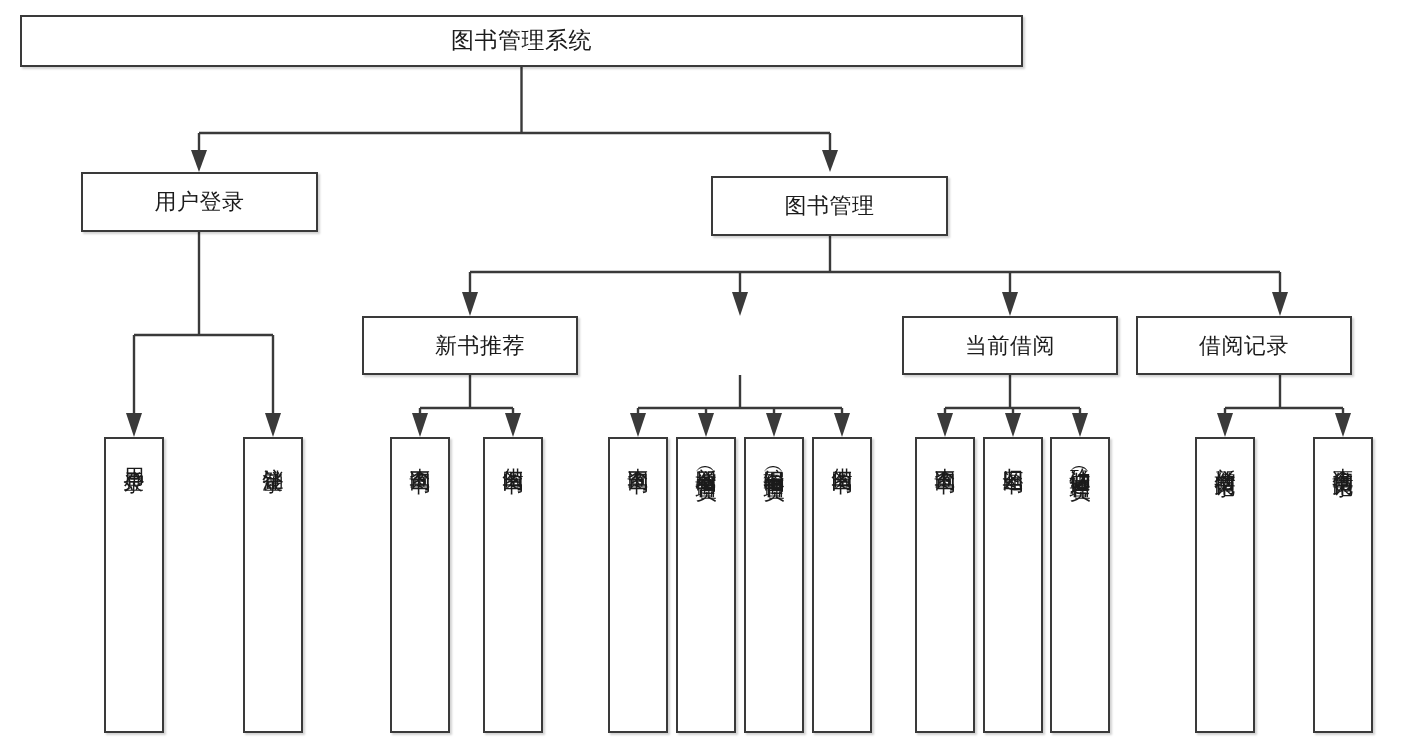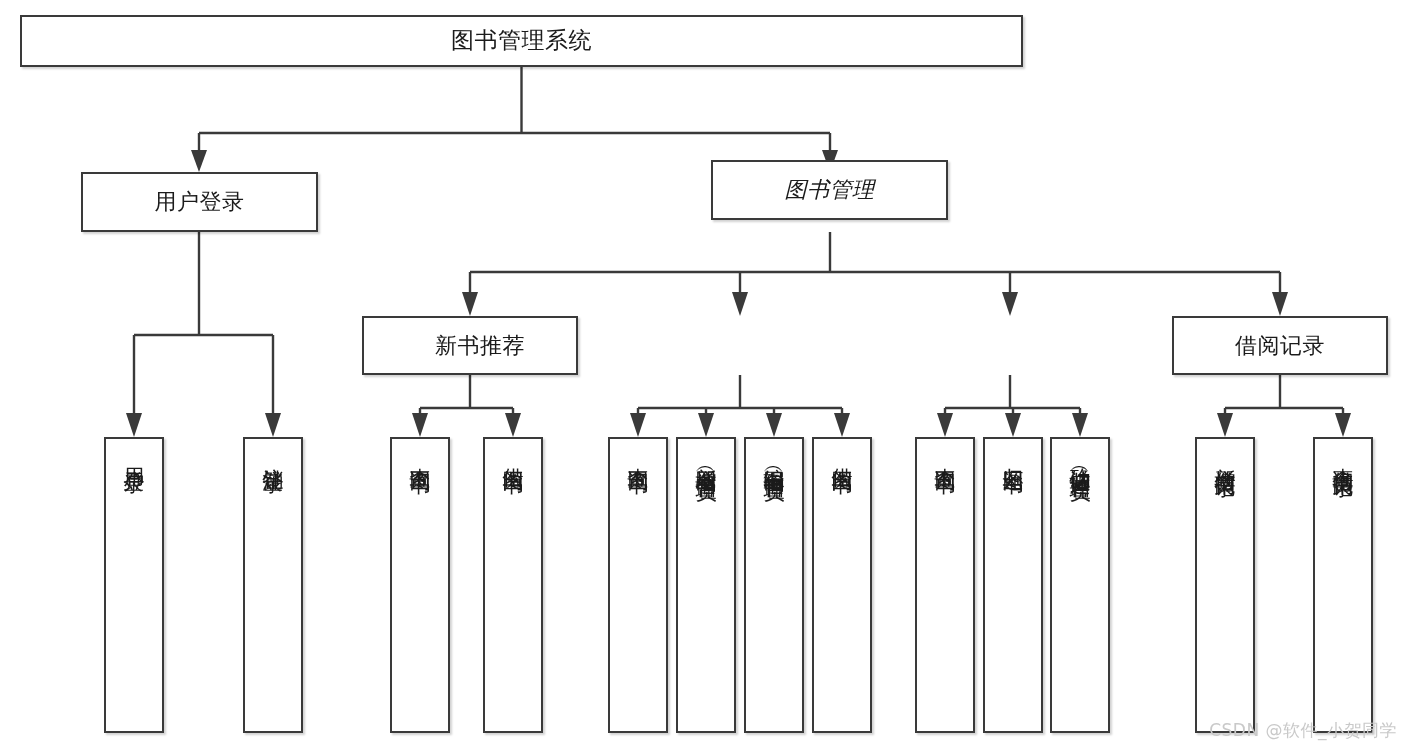--- a/index.html
+++ b/index.html
@@ -157,28 +157,31 @@
     <polygon class="arrowhead" points="1343,437 1335,413 1351,413"></polygon>
   </svg>
 
   <div class="node horiz root" style="left:20px; top:15px; width:1003px; height:52px;">
     <span class="node-label">图书管理系统</span>
   </div>
 
   <div class="node horiz" style="left:81px; top:172px; width:237px; height:60px;">
     <span class="node-label">用户登录</span>
   </div>
-  <div class="node horiz" style="left:711px; top:160px; width:237px; height:60px;font-style:italic;">
+  <div class="node horiz" style="left:711px; top:176px; width:237px; height:60px;">
     <span class="node-label">图书管理</span>
   </div>
 
   <div class="node horiz" style="left:362px; top:316px; width:216px; height:59px;padding-left:20px;">
     <span class="node-label">新书推荐</span>
   </div>
-  <div class="node horiz" style="left:1172px; top:316px; width:216px; height:59px;">
+  <div class="node horiz" style="left:902px; top:316px; width:216px; height:59px;">
+    <span class="node-label">当前借阅</span>
+  </div>
+  <div class="node horiz" style="left:1136px; top:316px; width:216px; height:59px;">
     <span class="node-label">借阅记录</span>
   </div>
 
   <div class="node vert" style="left:104px; top:437px; width:60px; height:296px;">
     <span class="node-label">用户登录</span>
   </div>
   <div class="node vert" style="left:243px; top:437px; width:60px; height:296px;">
     <span class="node-label">注销登录</span>
   </div>
   <div class="node vert" style="left:390px; top:437px; width:60px; height:296px;">
@@ -208,15 +211,14 @@
   <div class="node vert" style="left:1050px; top:437px; width:60px; height:296px;">
     <span class="node-label">确认归还（管理员）</span>
   </div>
   <div class="node vert" style="left:1195px; top:437px; width:60px; height:296px;">
     <span class="node-label">新增借阅记录</span>
   </div>
   <div class="node vert" style="left:1313px; top:437px; width:60px; height:296px;">
     <span class="node-label">查询借阅记录</span>
   </div>
 
-  <div id="watermark">CSDN @软件_小贺同学</div>
 
 </div>
 
 </body></html>

